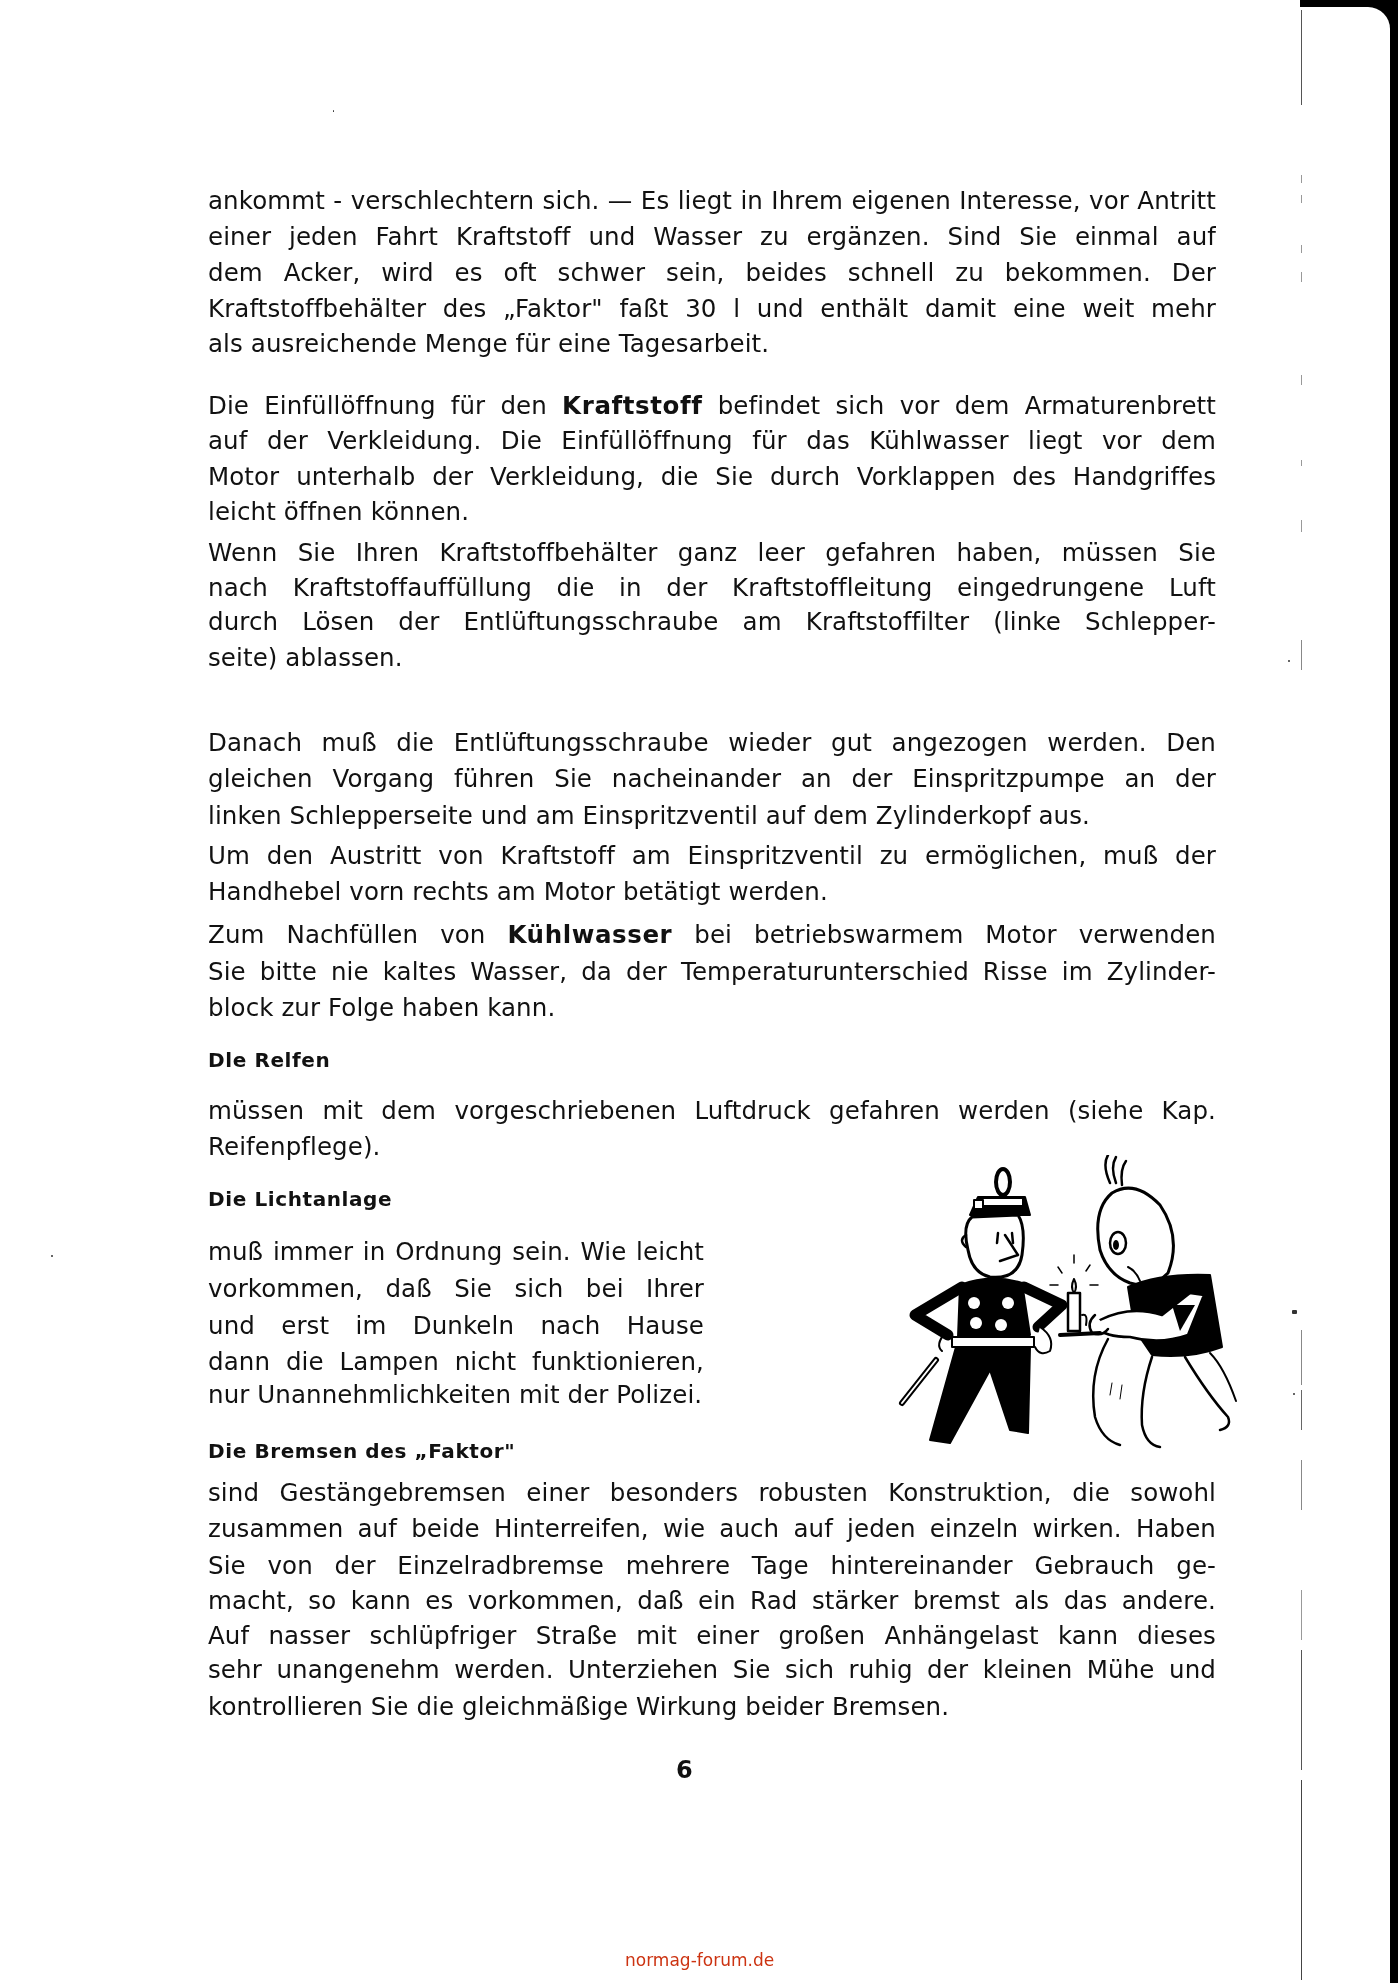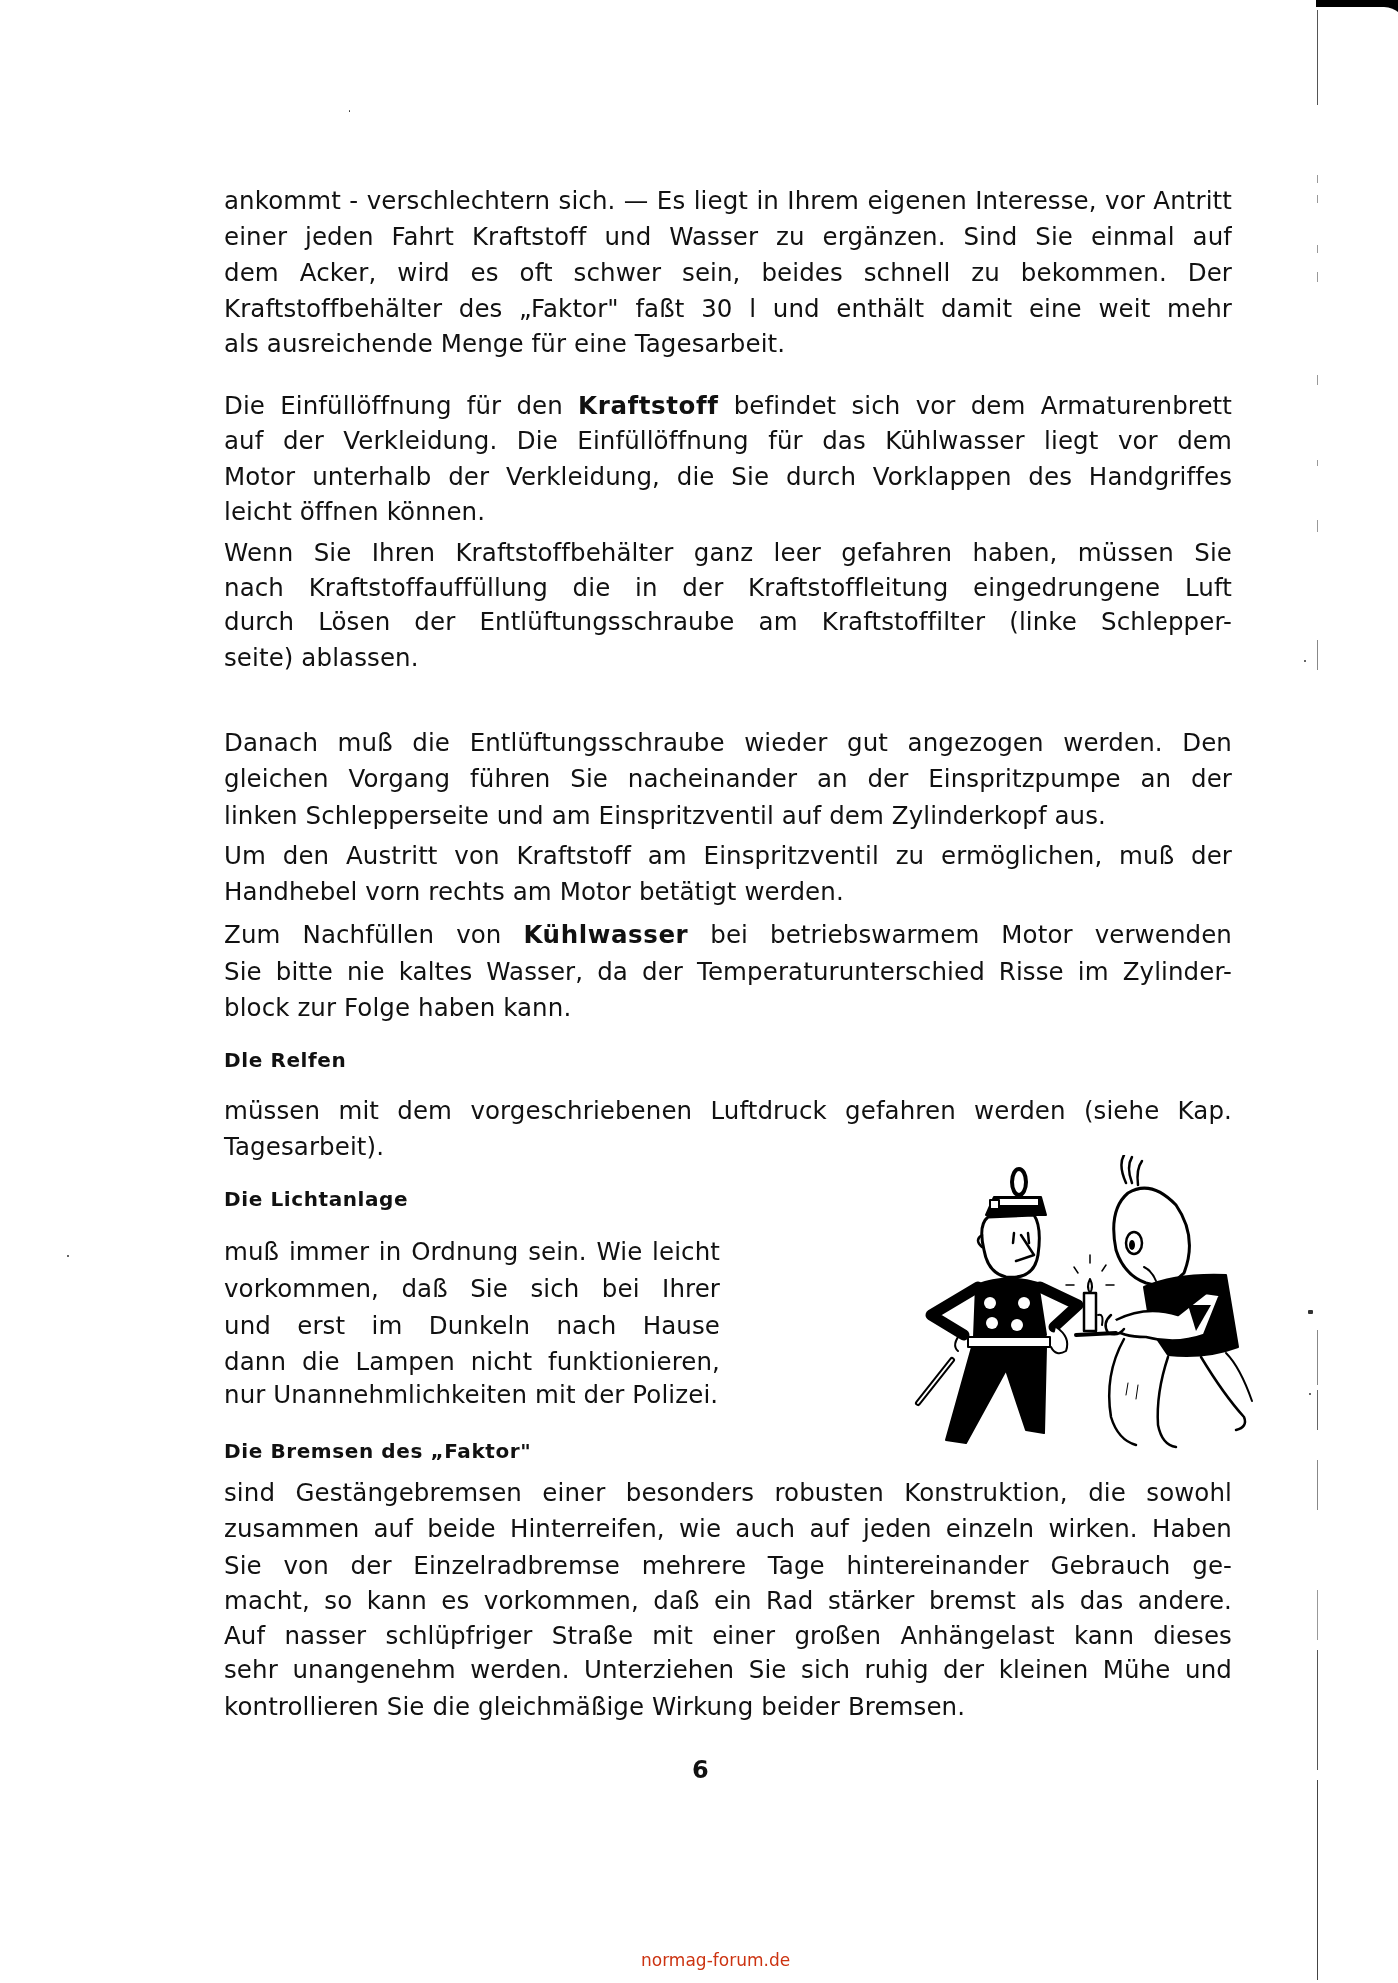--- a/index.html
+++ b/index.html
@@ -1,17 +1,17 @@
 <!DOCTYPE html>
 <html><head>
 <meta charset="utf-8">
 <style>
   html, body { margin: 0; padding: 0; background: #ffffff; }
   body { width: 1398px; height: 1983px; position: relative; overflow: hidden; }
-  .page { position: absolute; left: 16px; top: 0; width: 1330px; height: 1983px; background: #fff; }
+  .page { position: absolute; left: 0; top: 0; width: 1330px; height: 1983px; background: #fff; }
 
   .line {
     position: absolute;
     left: 208px;
     height: 36px;
     line-height: 36px;
     font-family: "DejaVu Sans", "Liberation Sans", sans-serif;
     font-size: 24.5px;
     color: #111;
     white-space: nowrap;
@@ -103,21 +103,21 @@
 
   <div class="line j full" style="top:838px">Um den Austritt von Kraftstoff am Einspritzventil zu ermöglichen, muß der</div>
   <div class="line" style="top:874px">Handhebel vorn rechts am Motor betätigt werden.</div>
 
   <div class="line j full" style="top:917px"><span>Zum Nachfüllen von </span><span class="inline-bold">Kühlwasser</span><span> bei betriebswarmem Motor verwenden</span></div>
   <div class="line j full" style="top:954px">Sie bitte nie kaltes Wasser, da der Temperaturunterschied Risse im Zylinder-</div>
   <div class="line" style="top:990px">block zur Folge haben kann.</div>
 
   <div class="line heading" style="top:1042px">Dle Relfen</div>
   <div class="line j full" style="top:1093px">müssen mit dem vorgeschriebenen Luftdruck gefahren werden (siehe Kap.</div>
-  <div class="line" style="top:1129px">Tagesarbeit).</div>
+  <div class="line" style="top:1129px">Reifenpflege).</div>
 
   <div class="line heading" style="top:1181px">Die Lichtanlage</div>
   <div class="line j narrow" style="top:1234px">muß immer in Ordnung sein. Wie leicht kann es</div>
   <div class="line j narrow" style="top:1271px">vorkommen, daß Sie sich bei Ihrer Arbeit verspäten</div>
   <div class="line j narrow" style="top:1308px">und erst im Dunkeln nach Hause kommen. Sollten</div>
   <div class="line j narrow" style="top:1344px">dann die Lampen nicht funktionieren, so haben Sie</div>
   <div class="line" style="top:1377px">nur Unannehmlichkeiten mit der Polizei.</div>
 
   <svg class="illustration" viewBox="0 0 380 300">
 

